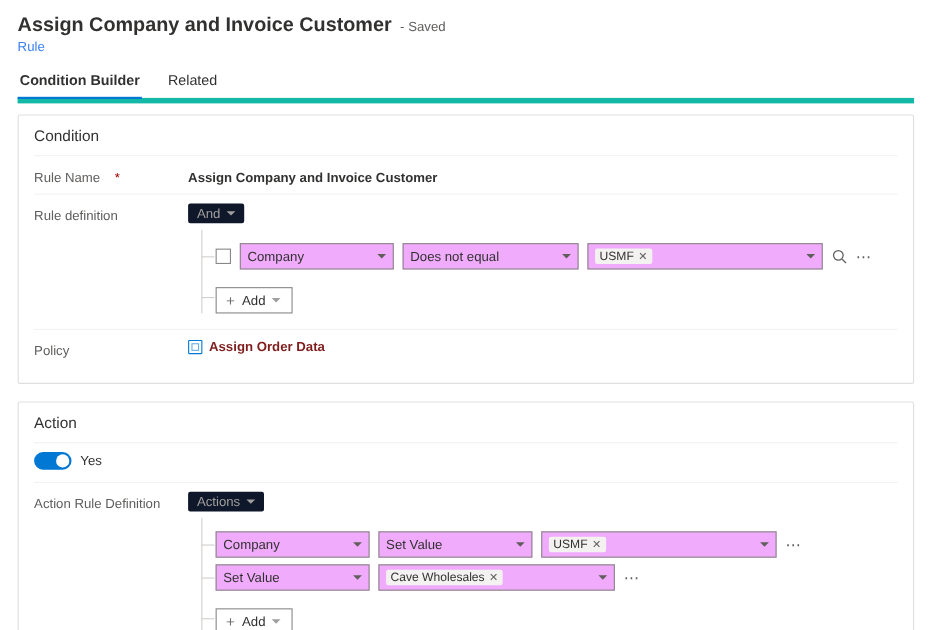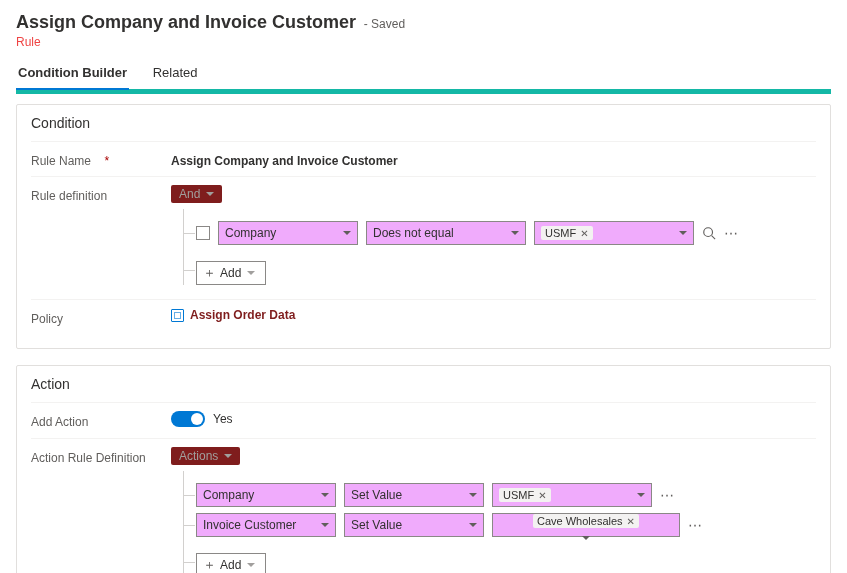--- a/index.html
+++ b/index.html
@@ -6,21 +6,21 @@
   body {
     margin: 0;
     padding: 12px 16px;
     font-family: "Segoe UI", -apple-system, sans-serif;
     font-size: 13px;
     color: #323130;
     background: #fff;
   }
   .header-title { font-size: 18px; font-weight: 600; display: inline; }
   .header-status { font-size: 12px; color: #605e5c; font-weight: 400; margin-left: 4px; }
-  .header-subtype { font-size: 12px; color: #ef4444; margin-top: 2px; margin-bottom: 10px; }
+  .header-subtype { font-size: 12px; color: #3b82f6; margin-top: 2px; margin-bottom: 10px; }
   .tabs { border-bottom: 5px solid #14b8a6; margin-bottom: 10px; }
   .tab {
     display: inline-block;
     padding: 6px 2px 8px 2px;
     margin-right: 18px;
     font-size: 13px;
     cursor: pointer;
     color: #323130;
   }
   .tab.active {
@@ -48,21 +48,21 @@
     color: #605e5c;
     padding-top: 4px;
     flex: 0 0 140px;
   }
   .required { color: #a80000; margin-left: 10px; margin-right: 6px; }
   .field-body { flex: 1; }
   .rule-name-val { font-weight: 600; font-size: 12px; padding-top: 4px; }
   .group-pill {
     display: inline-flex;
     align-items: center;
-    background: #7f1d1d;
+    background: #0f172a;
     color: #a19f9d;
     font-size: 12px;
     padding: 2px 8px;
     border-radius: 2px;
     margin-bottom: 6px;
     cursor: pointer;
   }
   .chev-down {
     display: inline-block;
     margin-left: 6px;
@@ -105,22 +105,22 @@
     border: 1px solid #8a8886;
     height: 24px;
     padding: 0 6px;
     font-size: 12px;
     background: #f0abfc;
     cursor: pointer;
     color:#323130;
   }
   .dd-field { width: 140px; }
   .dd-op    { width: 160px; }
-  .dd-val   { width: 160px; display:flex; align-items:center; gap:4px; }
-  .dd-val-wide { width: 188px; flex-direction: column; }
+  .dd-val   { width: 214px; display:flex; align-items:center; gap:4px; }
+  .dd-val-wide { width: 215px; }
   .chev-dd {
     width: 0; height: 0;
     border-left: 4px solid transparent;
     border-right: 4px solid transparent;
     border-top: 4px solid #605e5c;
   }
   .tag {
     background: #f3f2f1;
     padding: 1px 4px;
     border-radius: 2px;
@@ -265,21 +265,20 @@
         <span>Assign Order Data</span>
       </span>
     </div>
   </div>
 </div>
 
 <div class="section">
   <div class="section-title">Action</div>
 
   <div class="field-row">
-    <div class="field-label">Add Action</div>
     <div class="field-body">
       <span class="toggle">
         <span class="toggle-track">
           <span class="toggle-thumb"></span>
         </span>
         <span style="font-size:12px;">Yes</span>
       </span>
     </div>
   </div>
 
@@ -308,24 +307,20 @@
             </span>
             <span style="flex:1"></span>
             <span class="chev-dd"></span>
           </div>
           <div class="row-after">
             <span class="dots">⋯</span>
           </div>
         </div>
 
         <div class="cond-row">
-          <div class="dd dd-field">
-            <span>Invoice Customer</span>
-              <span class="chev-dd"></span>
-          </div>
           <div class="dd dd-op" style="width:140px;">
             <span>Set Value</span>
               <span class="chev-dd"></span>
           </div>
           <div class="dd dd-val dd-val-wide">
             <span class="tag">
               <span>Cave Wholesales</span>
               <span class="tag-x">✕</span>
             </span>
             <span style="flex:1"></span>

